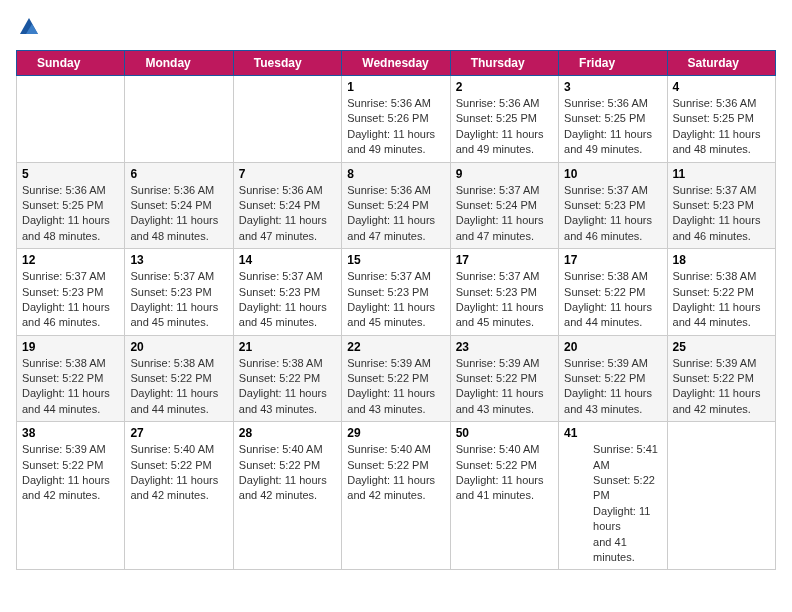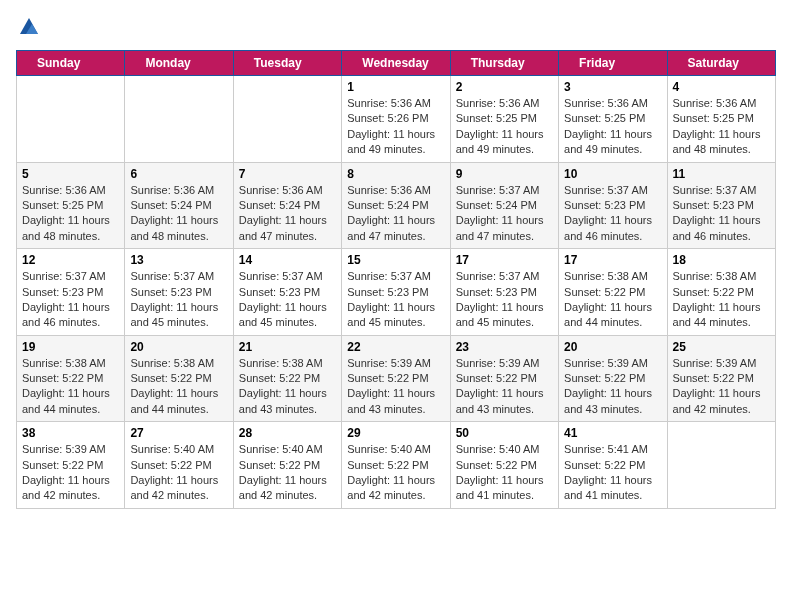--- a/index.html
+++ b/index.html
@@ -342,21 +342,21 @@
         </td>
         <td>
           <span class="day-num">50</span>
           <div class="day-info" style="white-space: pre-line;">Sunrise: 5:40 AM
 Sunset: 5:22 PM
 Daylight: 11 hours
 and 41 minutes.</div>
         </td>
         <td>
           <span class="day-num">41</span>
-          <div class="day-info" style="white-space: pre-line;">Sunrise: 5:41 AM
+          <div class="day-info" style="white-space: pre-line; margin-left: 29px;">Sunrise: 5:41 AM
 Sunset: 5:22 PM
 Daylight: 11 hours
 and 41 minutes.</div>
         </td>
         <td class="empty-cell"></td>
       </tr>
     </tbody>
 </table>
 
 </body></html>

